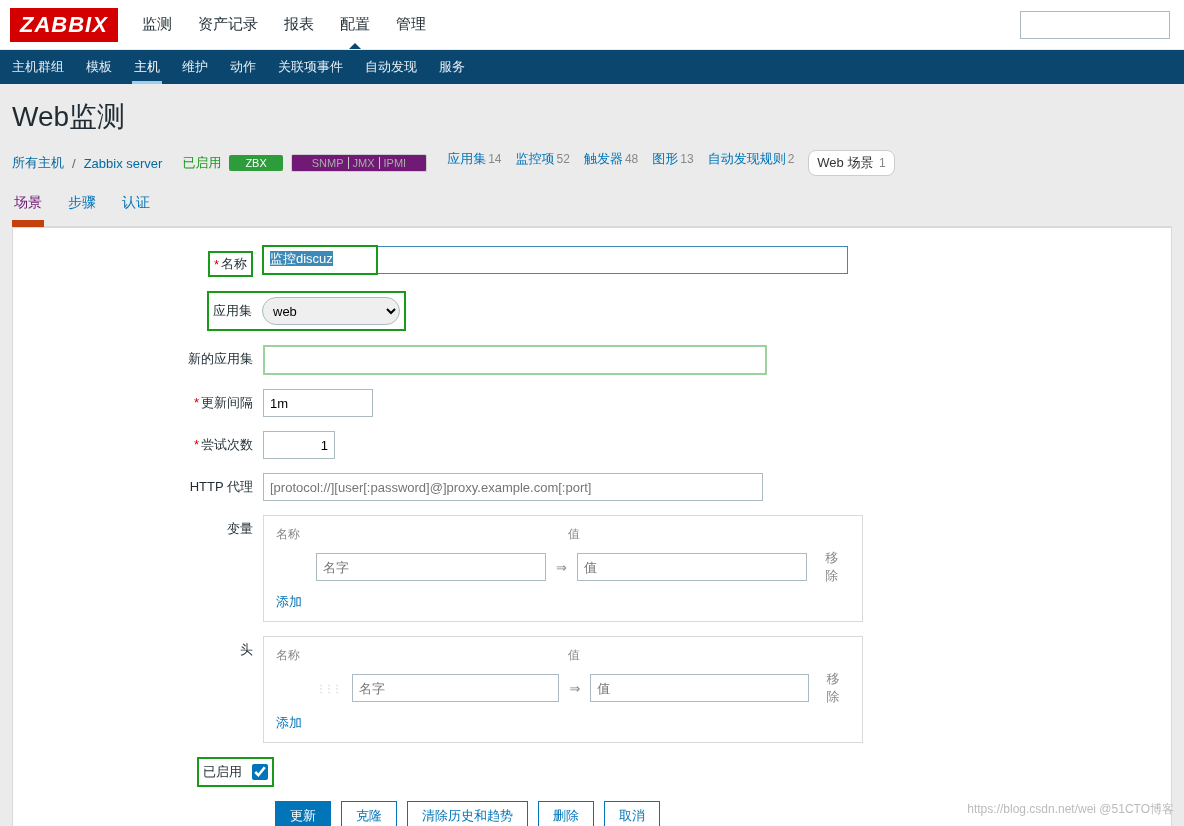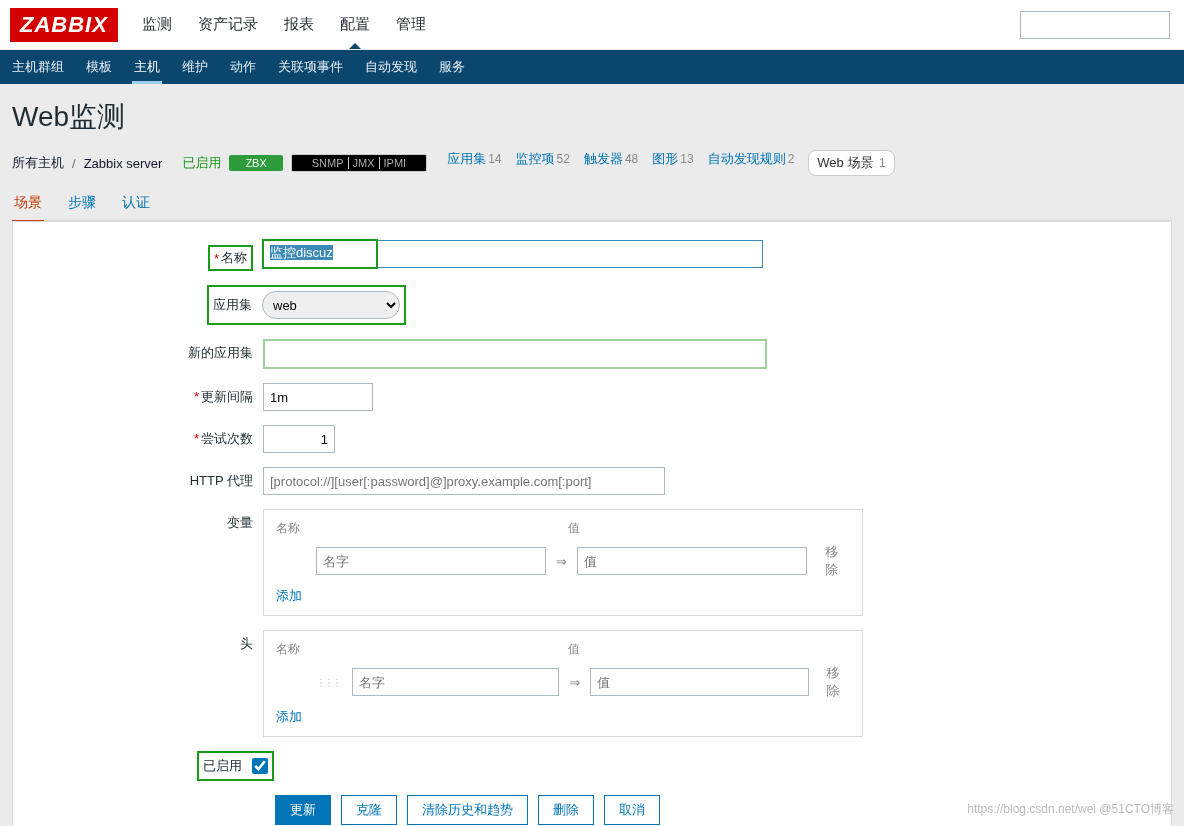--- a/index.html
+++ b/index.html
@@ -10,42 +10,42 @@
 .topnav a { color: #1f2c33; font-size: 15px; text-decoration: none; padding: 14px 4px; position: relative; }
 .topnav a.active { font-weight: normal; }
 .topnav a.active::after { content: ""; position: absolute; bottom: -1px; left: 50%; transform: translateX(-50%); border: 6px solid transparent; border-bottom-color: #0a466e; }
 .searchbox { width: 150px; height: 26px; border: 1px solid #d9d9d9; margin-right: 4px; }
 .subbar { background: #0a466e; height: 34px; display: flex; align-items: center; padding: 0 10px; gap: 18px; }
 .subbar a { color: #e6eef3; font-size: 13px; text-decoration: none; padding: 8px 2px; }
 .subbar a.active { border-bottom: 3px solid #9ecfe6; color: #fff; padding-bottom: 5px; }
 .page { background: #ebebeb; padding: 14px 12px 0 12px; min-height: 740px; }
 h1.title { font-size: 28px; font-weight: normal; color: #1f2c33; margin-bottom: 14px; }
 .breadcrumb-row { display: flex; align-items: center; gap: 8px; font-size: 13px; flex-wrap: wrap; margin-bottom: 12px; }
-.breadcrumb-row a { color: #0f172a; text-decoration: none; }
+.breadcrumb-row a { color: #0369a1; text-decoration: none; }
 .breadcrumb-row .sep { color: #666; }
 .status-enabled { color: #1a9a1a; }
 .badge { display: inline-block; padding: 2px 16px; font-size: 11px; color: #fff; border-radius: 2px; }
 .badge-green { background: #2e9c3b; }
-.badge-grey { background: #000000; color: #aaa; border: 1px solid #ccc; }
+.badge-grey { background: #701a75; color: #aaa; border: 1px solid #ccc; }
 .badge-grey span { border-right: 1px solid #ccc; padding: 0 4px; }
 .badge-grey span:last-child { border-right: none; }
 .navcounts { display: flex; gap: 14px; margin-left: 12px; }
 .navcounts a { color: #0275b8; text-decoration: none; }
 .navcounts .cnt { color: #888; font-size: 12px; margin-left: 2px; }
 .navcounts .boxed { border: 1px solid #ccc; background: #fff; padding: 3px 8px; border-radius: 8px; color: #333; }
 .tabs { display: flex; gap: 22px; border-bottom: 1px solid #d9d9d9; font-size: 14px; }
 .tabs a { color: #0275b8; text-decoration: none; padding: 6px 2px 8px 2px; }
-.tabs a.active { color: #c2410c; border-bottom: 1px solid #c2410c; margin-bottom: -1px; }
+.tabs a.active { color: #701a75; border-bottom: 7px solid #c2410c; margin-bottom: -1px; }
 .formwrap { background: #fff; border: 1px solid #d9d9d9; padding: 18px 10px 20px 10px; }
 .form-row { display: flex; align-items: flex-start; margin-bottom: 14px; }
 .form-label { width: 240px; text-align: right; padding-right: 10px; padding-top: 5px; color: #1f2c33; }
 .req { color: #d40000; margin-right: 2px; }
 .form-field { flex: 1; }
 input[type=text], select { border: 1px solid #acbbc2; padding: 4px 6px; font-size: 13px; height: 28px; }
-input.wide { width: 402px; }
+input.wide { width: 500px; }
 input.med { width: 110px; }
 input.small { width: 72px; text-align: right; }
 select.sel { width: 138px; border-radius: 14px; }
 select.selw { width: 210px; }
 .highlight-box { border: 2px solid #1a9a1a; padding: 2px 4px; display: inline-flex; align-items: center; }
 .highlight-box2 { border: 2px solid #1a9a1a; padding: 4px; display: inline-flex; align-items: center; }
 .newapp { border: 2px solid #9dd19d; background: #fff; width: 504px; height: 30px; }
 .var-box { border: 1px solid #d9d9d9; padding: 10px 12px; width: 600px; }
 .var-cols { display: flex; gap: 18px; font-size: 12px; color: #888; margin-bottom: 6px; }
 .var-cols .c1 { width: 240px; } .var-cols .c2 { width: 16px; } .var-cols .c3 { width: 240px; }
@@ -116,21 +116,21 @@
   </div>
 
   <div class="formwrap">
 
     <div class="form-row">
       <div class="form-label"><span class="highlight-box">
             <span class="req">*</span>
             <span>名称</span>
           </span></div>
       <div class="form-field">
-        <div style="display:inline-block;border:1px solid #3b8ab8;width:500px;height:28px;padding:3px 6px;position:relative;">
+        <div style="display:inline-block;border:1px solid #3b8ab8;width:585px;height:28px;padding:3px 6px;position:relative;">
           <span style="position:absolute;left:-2px;top:-2px;bottom:-2px;width:116px;border:2px solid #1a9a1a;pointer-events:none;"></span>
           <span class="seltext" style="background:#3b8ab8;color:#fff;">监控discuz</span>
         </div>
       </div>
     </div>
 
     <div class="form-row">
       <div class="form-label"></div>
       <div class="form-field" style="margin-left:-56px;">
         <span class="highlight-box2">

